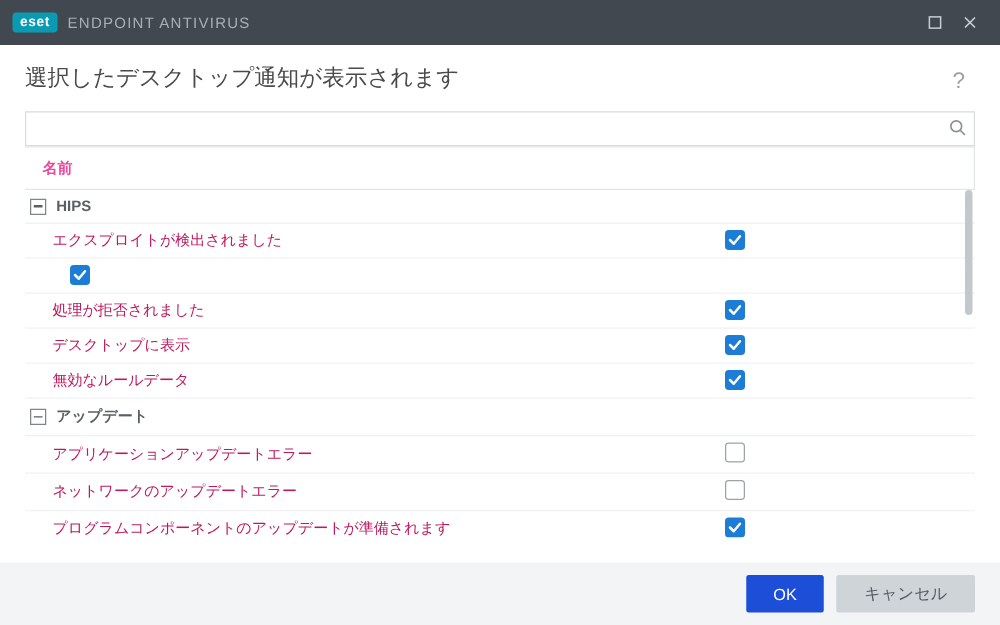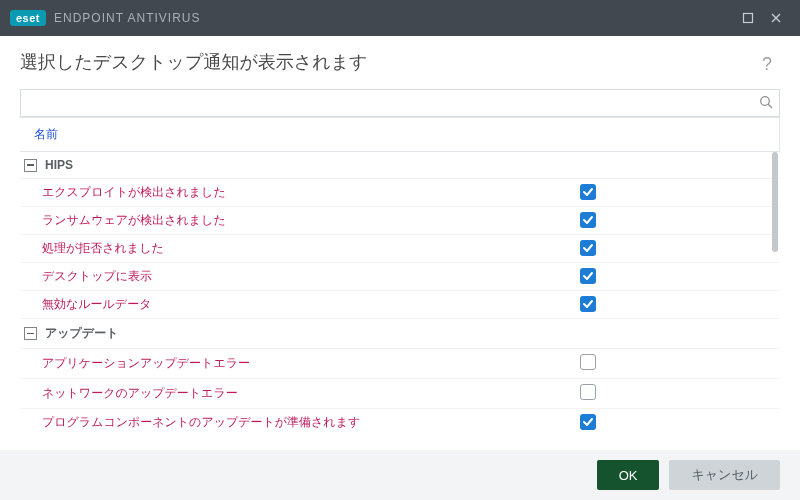--- a/index.html
+++ b/index.html
@@ -89,22 +89,22 @@
     outline: none;
   }
   .search-icon {
     color: #8a9096;
   }
 
   
   .tbl-head {
     display: flex;
     font-size: 12px;
-    color: #1d4ed8;
-    font-weight: normal;
+    color: #ec4899;
+    font-weight: bold;
     border-bottom: 1px solid #e3e6e8;
     border-top: 1px solid #e3e6e8;
   }
   .tbl-head .c-name {
     flex: 1;
     padding: 8px 14px;
     border-right: 1px solid #e3e6e8;
   }
   .tbl-head .c-chk {
     width: 210px;
@@ -199,21 +199,21 @@
   }
   .btn {
     height: 30px;
     padding: 0 22px;
     font-size: 13px;
     border: none;
     cursor: pointer;
     border-radius: 2px;
   }
   .btn-primary {
-    background: #14532d;
+    background: #1d4ed8;
     color: #fff;
   }
   .btn-secondary {
     background: #cfd4d9;
     color: #555d66;
   }
 </style>
 </head>
 <body>
 
@@ -264,21 +264,20 @@
     </div>
     <div class="row">
       <div class="r-name">エクスプロイトが検出されました</div>
       <div class="r-chk"><span class="chk on">
             <svg width="12" height="12" viewBox="0 0 12 12">
               <path d="M2 6 L5 9 L10 3" stroke="#fff" stroke-width="2" fill="none" stroke-linecap="round" stroke-linejoin="round"></path>
             </svg>
           </span></div>
     </div>
     <div class="row">
-      <div class="r-name">ランサムウェアが検出されました</div>
       <div class="r-chk"><span class="chk on">
             <svg width="12" height="12" viewBox="0 0 12 12">
               <path d="M2 6 L5 9 L10 3" stroke="#fff" stroke-width="2" fill="none" stroke-linecap="round" stroke-linejoin="round"></path>
             </svg>
           </span></div>
     </div>
     <div class="row">
       <div class="r-name">処理が拒否されました</div>
       <div class="r-chk"><span class="chk on">
             <svg width="12" height="12" viewBox="0 0 12 12">

